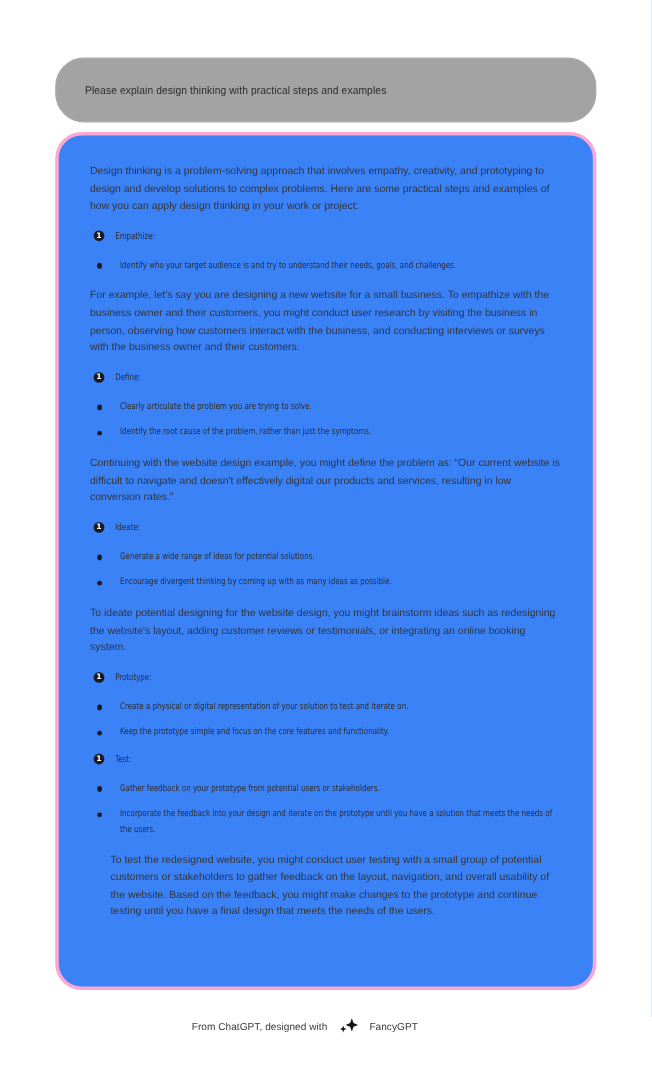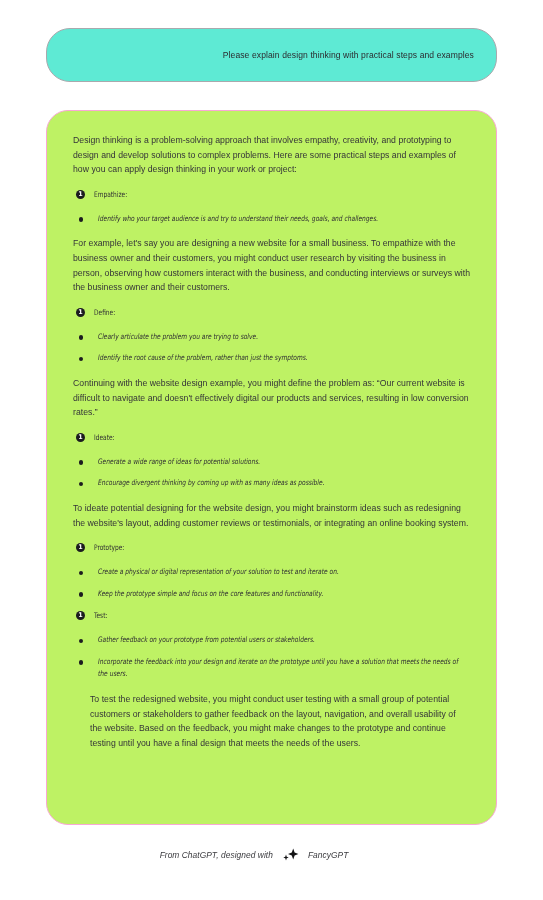--- a/index.html
+++ b/index.html
@@ -12,52 +12,51 @@
     height: 900px;
     position: relative;
     font-family: "Liberation Sans", sans-serif;
     -webkit-font-smoothing: antialiased;
   }
 
   
   .prompt-card {
     position: absolute;
     left: 46px;
-    top: 28px;
+    top: 48px;
     width: 451px;
     height: 54px;
     box-sizing: border-box;
     border: 1px solid #a9a9ad;
     border-radius: 24px;
-    background: #5eead4;
+    background: #a3a3a3;
     display: flex;
     align-items: center;
-    justify-content: flex-end;
   }
   .prompt-text {
     font-size: 9.3px;
     color: #2b2b2f;
     letter-spacing: 0.1px;
     padding-right: 24px;
     transform: scaleX(0.92);
     transform-origin: right center;
     white-space: nowrap;
   }
 
   
   .response-card {
     position: absolute;
     left: 46px;
     top: 110px;
     width: 451px;
     height: 715px;
     box-sizing: border-box;
-    border: 1px solid #f9a8d4;
+    border: 3px solid #f9a8d4;
     border-radius: 22px;
-    background: #bef264;
+    background: #3b82f6;
     overflow: hidden;
   }
   .response-inner {
     padding: 22px 26px 0 26px;
   }
 
   
   .para {
     font-size: 8.7px;
     line-height: 14.6px;
@@ -103,21 +102,20 @@
     margin: 0 0 11px 0;
     padding: 0 0 0 6px;
   }
   .bullets li {
     position: relative;
     padding-left: 19px;
     margin-bottom: 9px;
     font-size: 7.5px;
     line-height: 12.6px;
     color: #2e2e32;
-    font-style: italic;
   }
   .bullets li:last-child { margin-bottom: 0; }
   .bullets li::before {
     content: "";
     position: absolute;
     left: 0;
     top: 4.6px;
     width: 4.4px;
     height: 4.4px;
     border-radius: 50%;
@@ -135,21 +133,20 @@
   
   .footer {
     position: absolute;
     left: 0;
     top: 848px;
     width: 508px;
     display: flex;
     align-items: center;
     justify-content: center;
     gap: 0px;
-    font-style: italic;
   }
   .footer-text {
     font-size: 8.4px;
     color: #3a3a3e;
     letter-spacing: 0.05px;
   }
   .logo-mark {
     display: inline-flex;
     align-items: flex-end;
     margin: 0 9px 0 10px;

